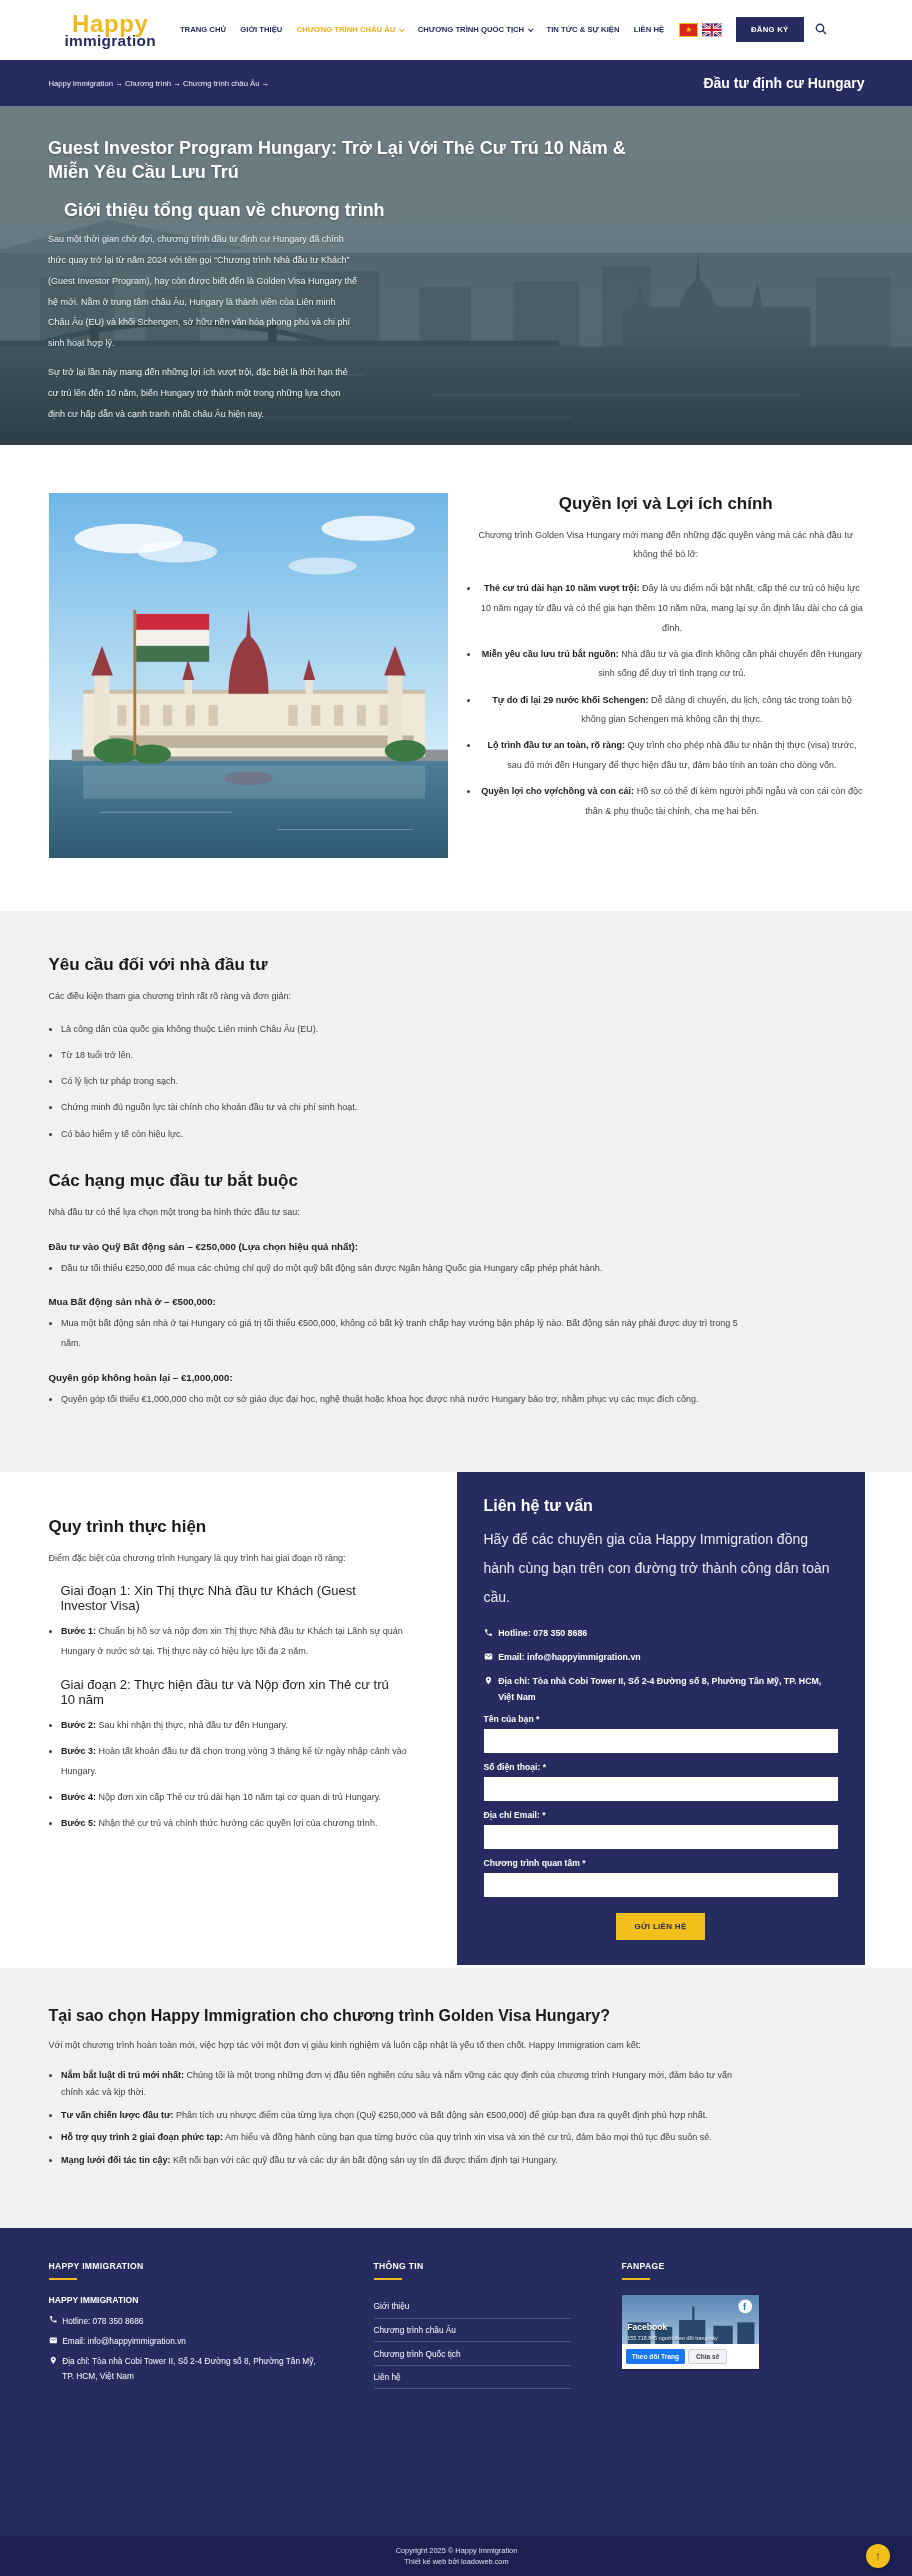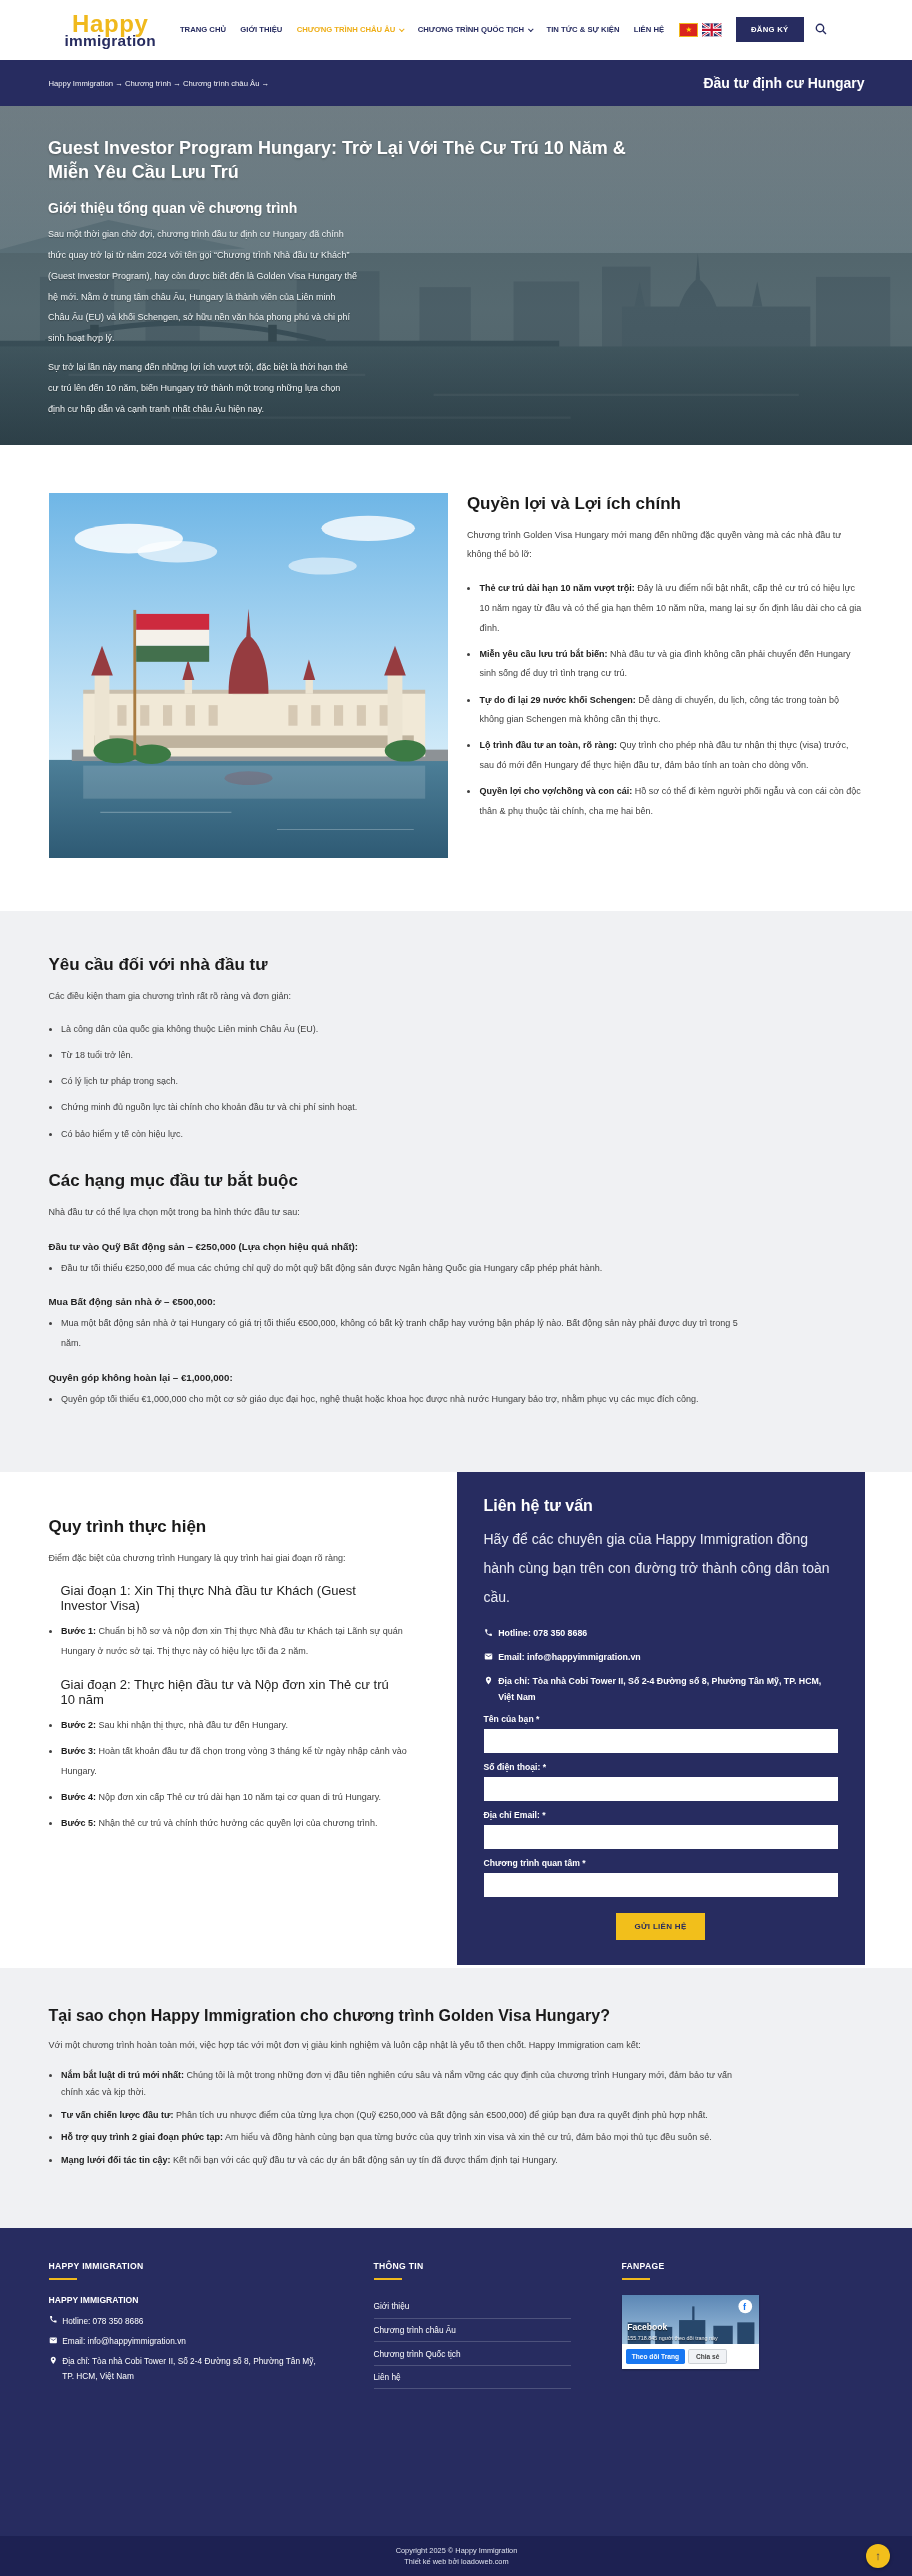--- a/index.html
+++ b/index.html
@@ -27,36 +27,36 @@
   .breadcrumb .container { height:100%; display:flex; align-items:center; justify-content:space-between; }
   .crumb-trail { font-size:7.7px; opacity:.95; cursor:pointer; }
   .crumb-current { font-size:14px; font-weight:600; }
 
   
   .hero { position:relative; height:339px; overflow:hidden; }
   .hero-art, .hero-overlay { position:absolute; inset:0; width:100%; height:100%; }
   .hero-overlay { background:linear-gradient(180deg, rgba(24,38,47,.45) 0%, rgba(24,38,47,.32) 60%, rgba(24,38,47,.40) 100%); }
   .hero-content { position:relative; padding:31px 48px 0 48px; }
   .hero-title { font-size:18px; font-weight:700; color:#fff; line-height:1.33; max-width:616px; margin:0; text-shadow:0 0.6px 2.3px rgba(0,0,0,.3); }
-  .hero-sub { font-size:14px; font-weight:700; color:#fff; margin:15px 0 0; text-shadow:0 0.6px 1.7px rgba(0,0,0,.3); }
+  .hero-sub { font-size:18px; font-weight:700; color:#fff; margin:15px 16px 0; text-shadow:0 0.6px 1.7px rgba(0,0,0,.3); }
   .hero-p { font-size:9px; line-height:2.3; color:#f3f7f8; max-width:311px; margin:8.6px 0 0; text-shadow:0 0.6px 1.1px rgba(0,0,0,.35); }
 
   
   h2.sec-title { font-size:17px; font-weight:700; color:#1a1a1a; margin:0; line-height:1.25; }
   p.intro { font-size:9px; line-height:2.2; margin:11.4px 0 13.7px; color:#3f3f3f; }
   ul.bullets { margin:0; padding-left:12.5px; list-style:disc; }
   ul.bullets li { font-size:9px; line-height:2.2; margin-bottom:6.3px; color:#3f3f3f; }
   ul.bullets b { color:#1c1c1c; }
 
   
   .benefits { height:466px; overflow:hidden; background:#fff; }
   .benefits .container { display:flex; gap:19.4px; padding-top:48px; }
   .benefits-img { width:399px; height:365px; flex:none; overflow:hidden; }
   .benefits-img svg { width:100%; height:100%; display:block; }
-  .benefits-text { flex:1; }
+  .benefits-text { flex:1;text-align:center; }
 
   
   .graysec { background:#f0f1f3; overflow:hidden; }
   .req-invest { height:561px; padding-top:43px; }
   .req-invest .inner, .why-sec .inner { max-width:707px; }
   h2.second { margin-top:26px; }
   .inv-head { font-size:9.7px; font-weight:700; color:#1f1f1f; margin:18px 0 6.8px; }
 
   
   .process-sec { height:496px; overflow:hidden; background:#fff; }
@@ -285,21 +285,21 @@
             <line x1="400" y1="590" x2="640" y2="590"></line>
         </g>
       </svg>
     </div>
     <div class="benefits-text">
       <h2 class="sec-title">Quyền lợi và Lợi ích chính</h2>
       <p class="intro">Chương trình Golden Visa Hungary mới mang đến những đặc quyền vàng mà các nhà đầu tư không thể bỏ lỡ:</p>
       <ul class="bullets">
 
       <li><b>Thẻ cư trú dài hạn 10 năm vượt trội:</b><span> Đây là ưu điểm nổi bật nhất, cấp thẻ cư trú có hiệu lực 10 năm ngay từ đầu và có thể gia hạn thêm 10 năm nữa, mang lại sự ổn định lâu dài cho cả gia đình.</span></li>
-          <li><b>Miễn yêu cầu lưu trú bắt biến:</b><span> Nhà đầu tư và gia đình không cần phải chuyển đến Hungary sinh sống để duy trì tình trạng cư trú.</span></li>
+          <li><b>Miễn yêu cầu lưu trú bắt nguồn:</b><span> Nhà đầu tư và gia đình không cần phải chuyển đến Hungary sinh sống để duy trì tình trạng cư trú.</span></li>
           <li><b>Tự do đi lại 29 nước khối Schengen:</b><span> Dễ dàng di chuyển, du lịch, công tác trong toàn bộ không gian Schengen mà không cần thị thực.</span></li>
           <li><b>Lộ trình đầu tư an toàn, rõ ràng:</b><span> Quy trình cho phép nhà đầu tư nhận thị thực (visa) trước, sau đó mới đến Hungary để thực hiện đầu tư, đảm bảo tính an toàn cho dòng vốn.</span></li>
           <li><b>Quyền lợi cho vợ/chồng và con cái:</b><span> Hồ sơ có thể đi kèm người phối ngẫu và con cái còn độc thân &amp; phụ thuộc tài chính, cha mẹ hai bên.</span></li>
         </ul>
     </div>
   </div>
 </section>
 
 <section class="graysec req-invest">
   <div class="container">

